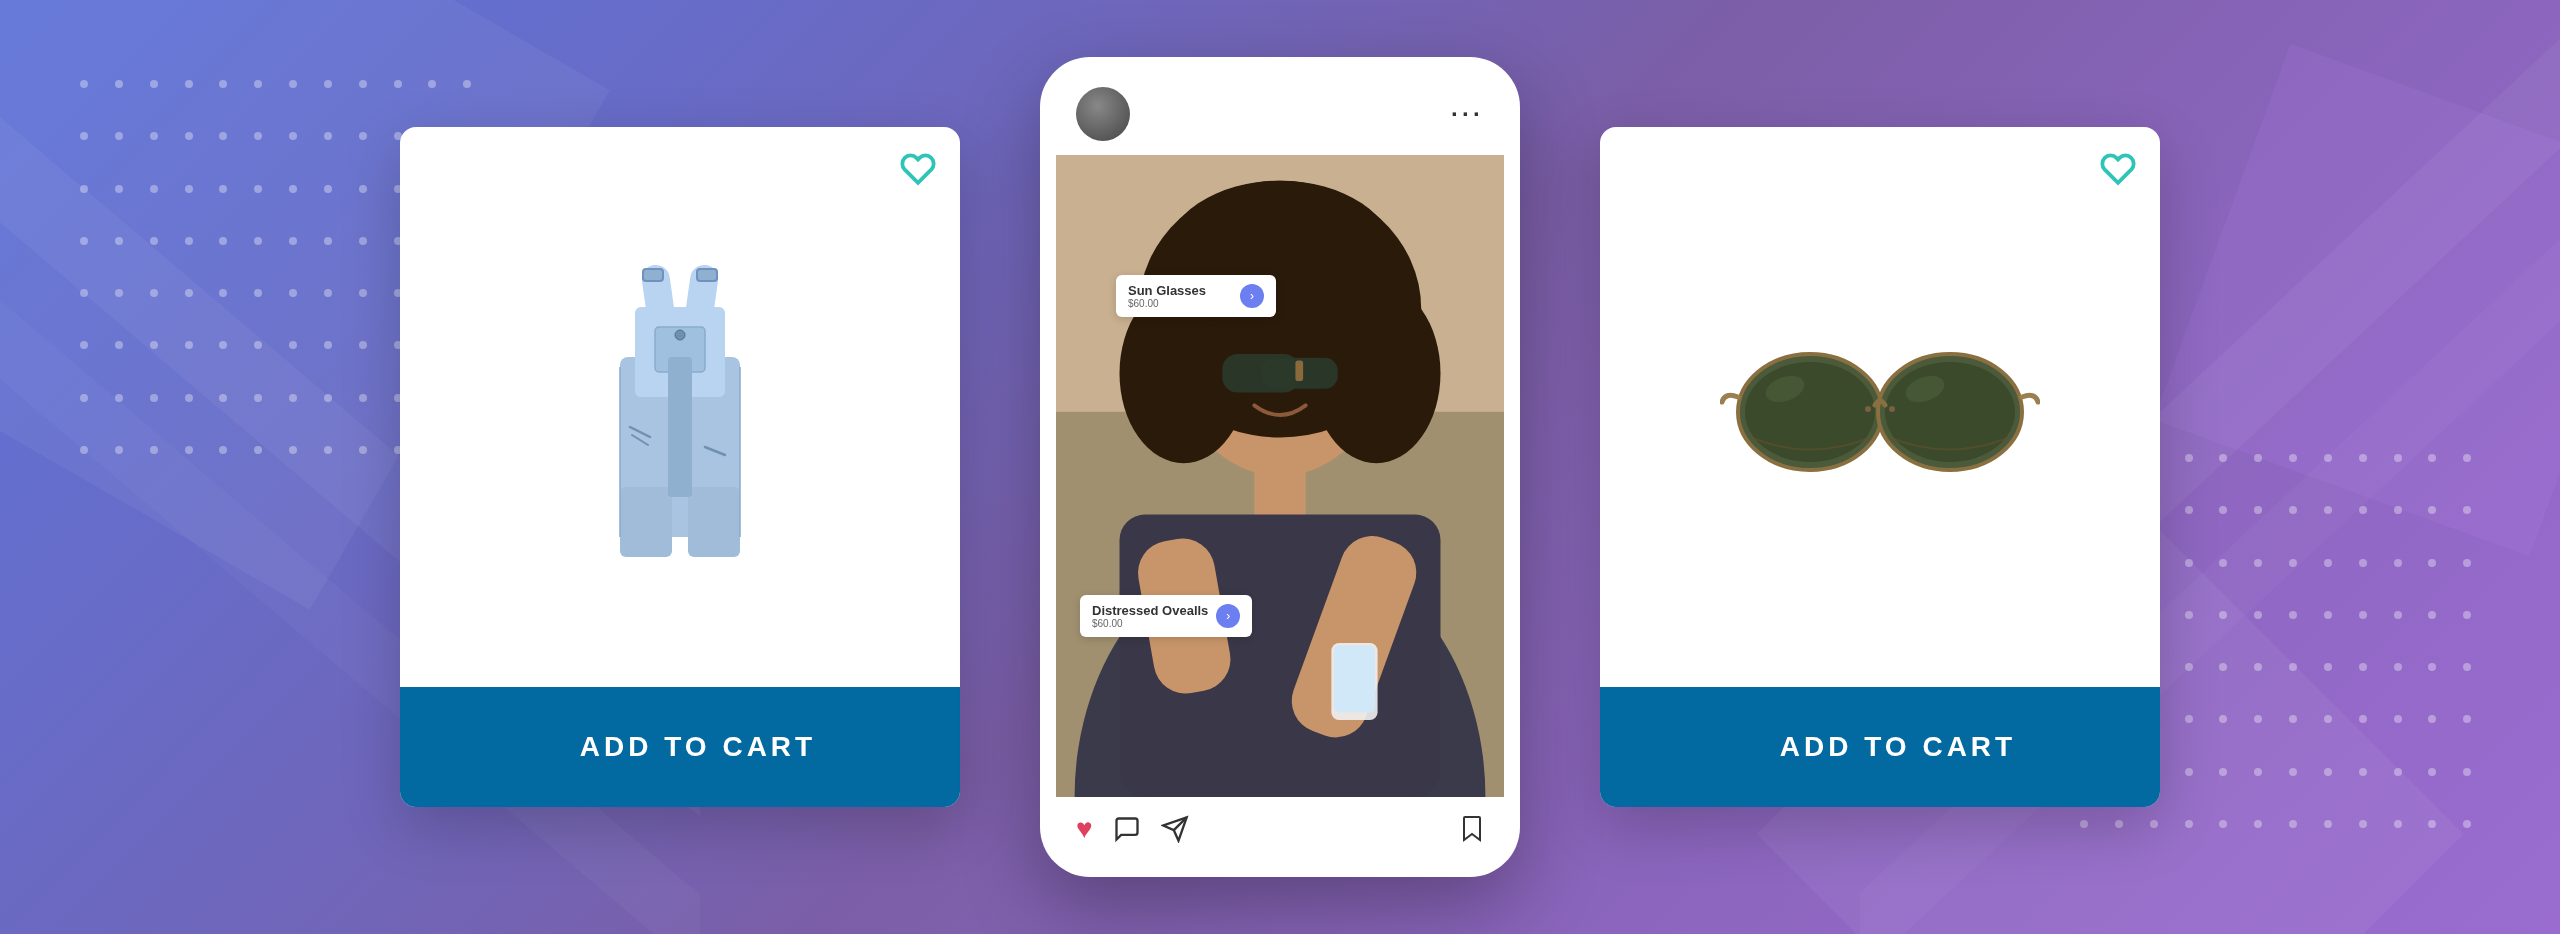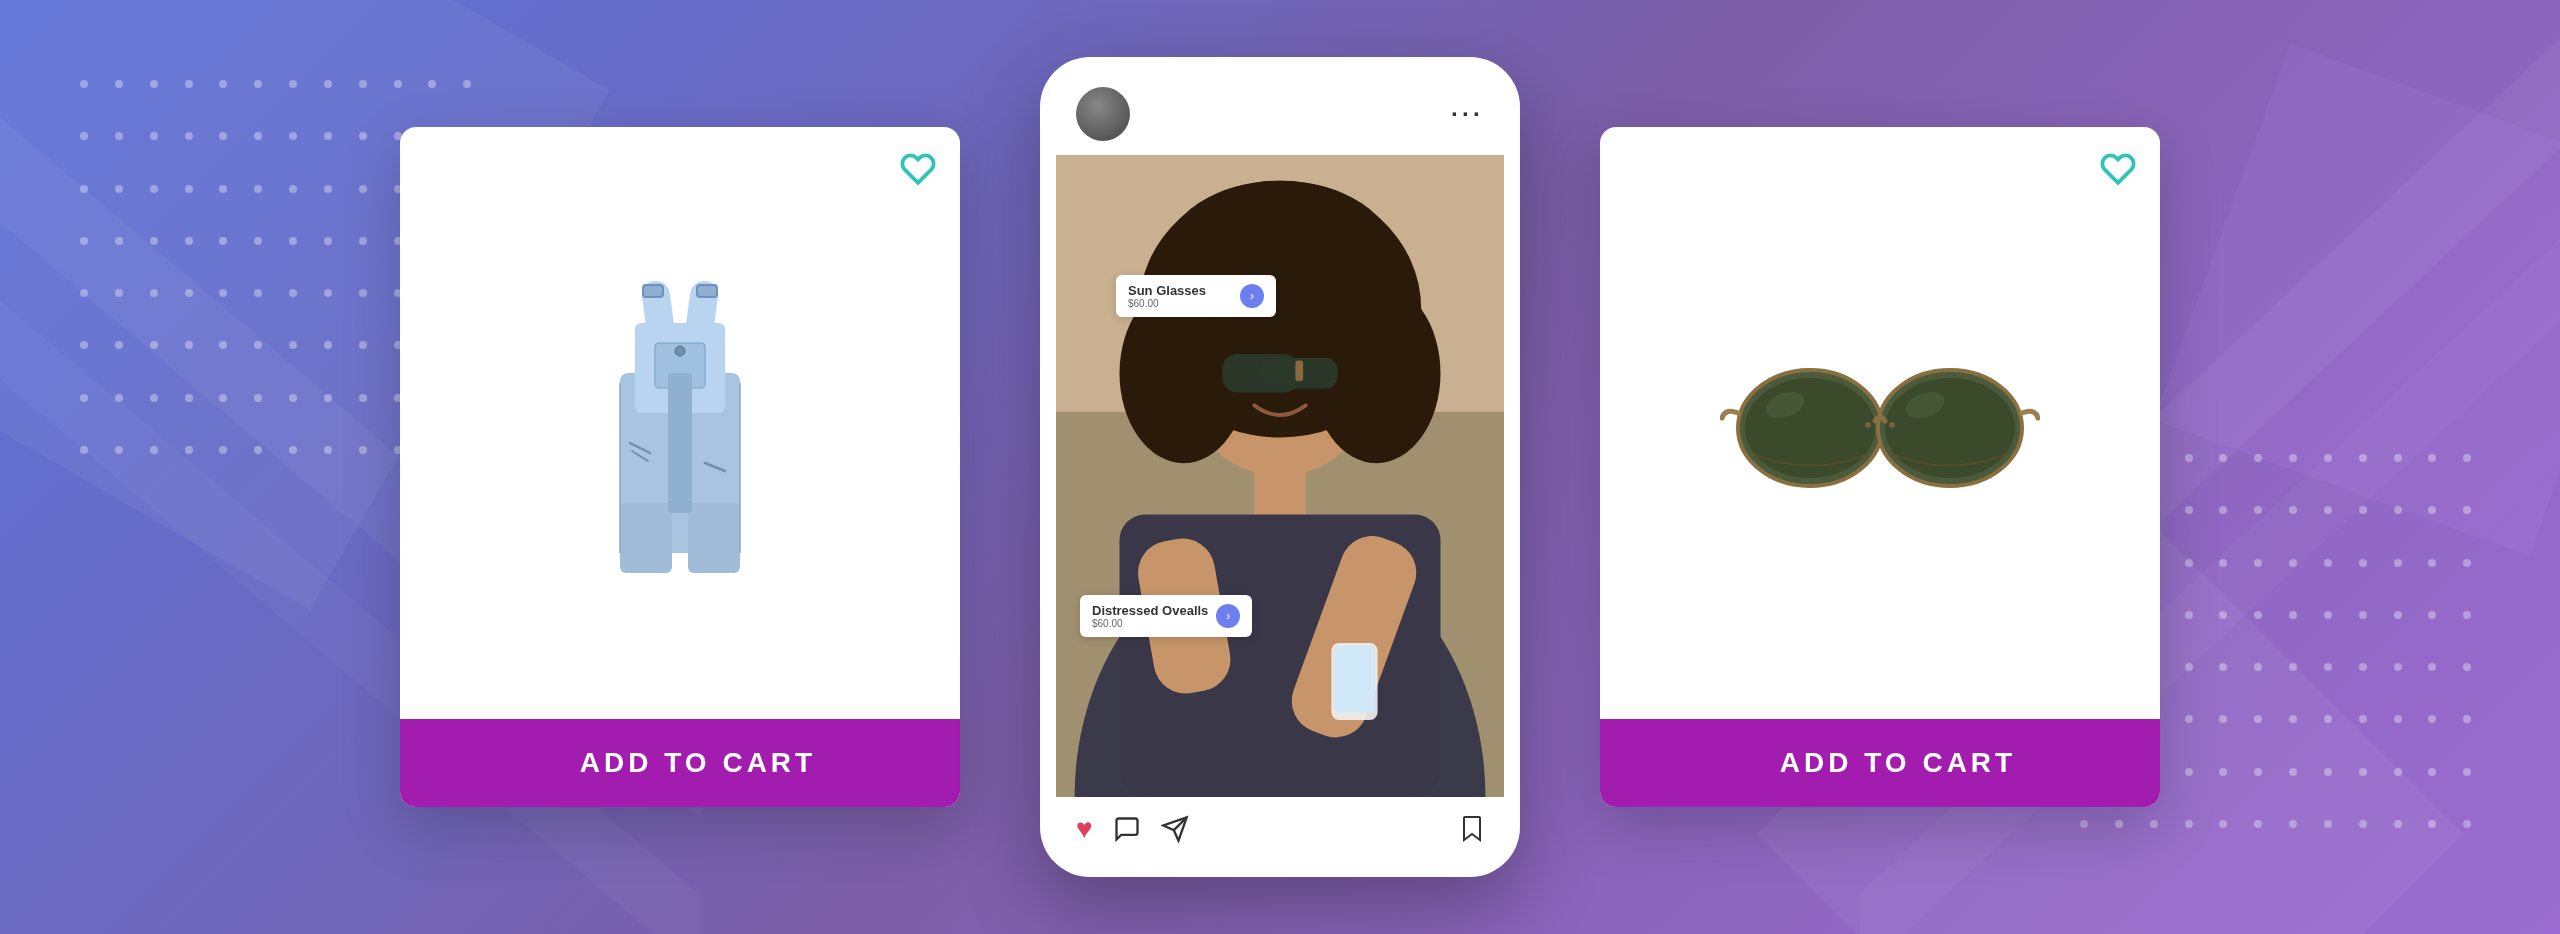--- a/index.html
+++ b/index.html
@@ -98,22 +98,22 @@
       position: absolute;
       top: 24px;
       right: 24px;
       width: 36px;
       height: 36px;
       color: #2ec4b6;
     }
 
     .add-to-cart-btn {
       width: 100%;
-      height: 88px;
-      background: #a21caf;
+      height: 120px;
+      background: #0369a1;
       border: none;
       cursor: pointer;
       display: flex;
       align-items: center;
       justify-content: center;
       flex-shrink: 0;
       padding-left: 36px;
     }
 
     .add-to-cart-btn span {

